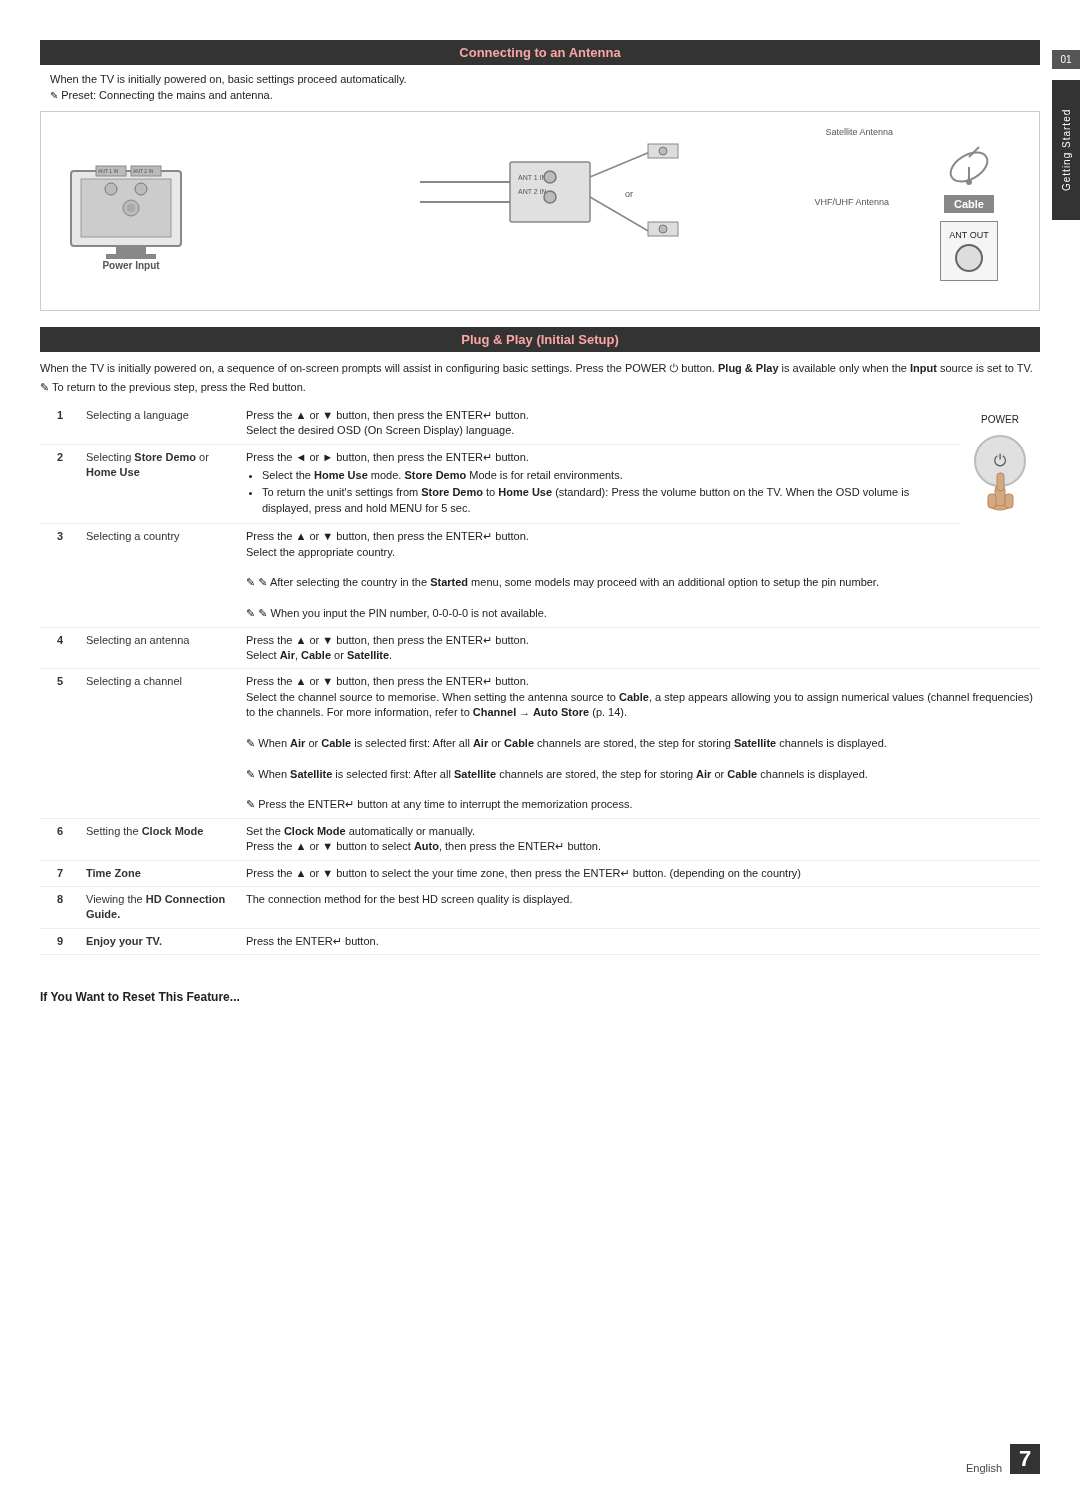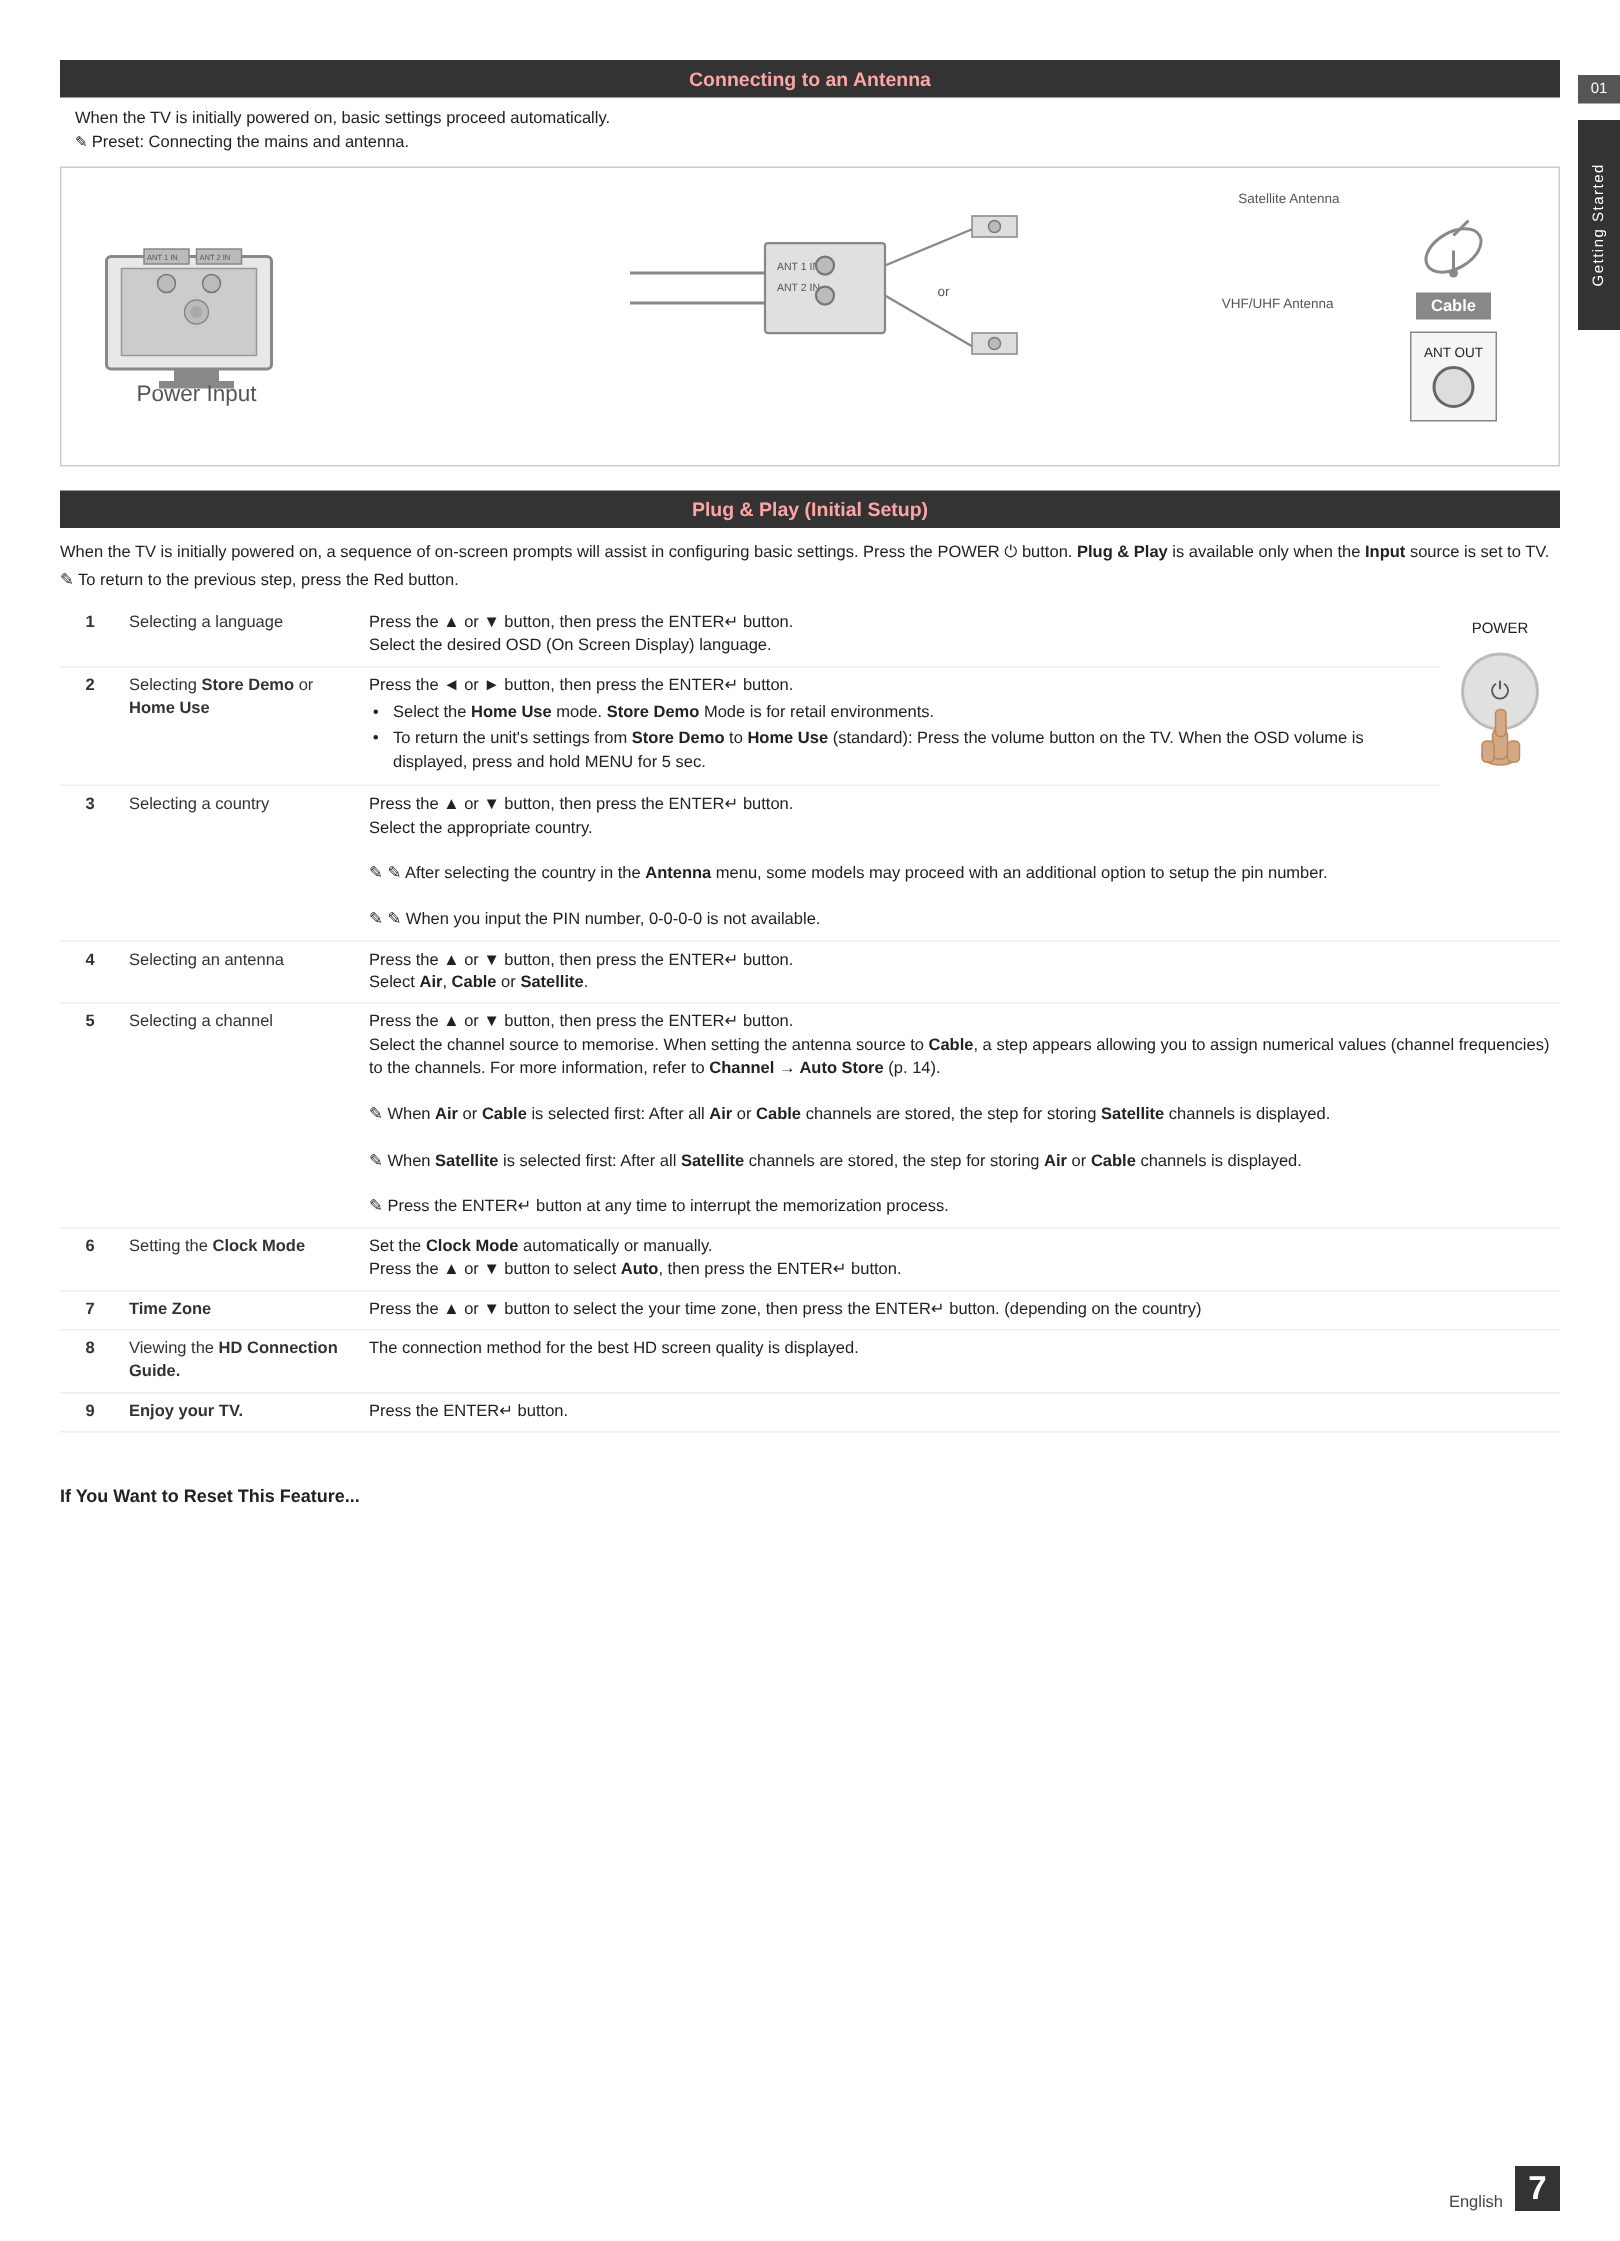--- a/index.html
+++ b/index.html
@@ -271,21 +271,21 @@
         <circle cx="70" cy="57" r="4" fill="#aaa"></circle>
 
         <rect x="35" y="15" width="30" height="10" fill="#bbb" stroke="#888" stroke-width="1"></rect>
         <text x="37" y="22" font-size="5" fill="#555">ANT 1 IN</text>
         <rect x="70" y="15" width="30" height="10" fill="#bbb" stroke="#888" stroke-width="1"></rect>
         <text x="72" y="22" font-size="5" fill="#555">ANT 2 IN</text>
 
         <circle cx="50" cy="38" r="6" fill="#bbb" stroke="#777" stroke-width="1"></circle>
         <circle cx="80" cy="38" r="6" fill="#bbb" stroke="#777" stroke-width="1"></circle>
       </svg>
-      <div style="position:absolute; bottom:0; left:50%; transform:translateX(-50%); font-size:15px; color:#555; white-space:nowrap;">Power Input</div>
+      <div style="position:absolute; bottom:0; left:50%; transform:translateX(-50%); font-size:10px; color:#555; white-space:nowrap;font-weight:bold;">Power Input</div>
     </div>
 
     <div style="flex:1; position:relative; height:100%;">
       <svg width="100%" height="180" viewBox="0 0 300 180" style="position:absolute; top:0; left:0;">
 
         <line x1="10" y1="60" x2="100" y2="60" stroke="#888" stroke-width="2"></line>
         <line x1="10" y1="80" x2="100" y2="80" stroke="#888" stroke-width="2"></line>
 
         <rect x="100" y="40" width="80" height="60" rx="2" fill="#e0e0e0" stroke="#888" stroke-width="1.5"></rect>
         <text x="108" y="58" font-size="7" fill="#555">ANT 1 IN</text>
@@ -373,21 +373,21 @@
               </ul>
             </td>
           </tr>
 
           <tr>
             <td class="step-num">3</td>
             <td class="step-label">Selecting a country</td>
             <td class="step-desc">
               Press the ▲ or ▼ button, then press the ENTER↵ button.<br>
               Select the appropriate country.<br><br>
-              <span class="note-item">✎ After selecting the country in the <b>Antenna</b> menu, some models may proceed with an additional option to setup the pin number.</span><br><br>
+              <span class="note-item">✎ After selecting the country in the <b>Started</b> menu, some models may proceed with an additional option to setup the pin number.</span><br><br>
               <span class="note-item">✎ When you input the PIN number, 0-0-0-0 is not available.</span>
             </td>
           </tr>
 
           <tr>
             <td class="step-num">4</td>
             <td class="step-label">Selecting an antenna</td>
             <td class="step-desc" colspan="2">
               Press the ▲ or ▼ button, then press the ENTER↵ button.<br>
               Select <b>Air</b>, <b>Cable</b> or <b>Satellite</b>.

